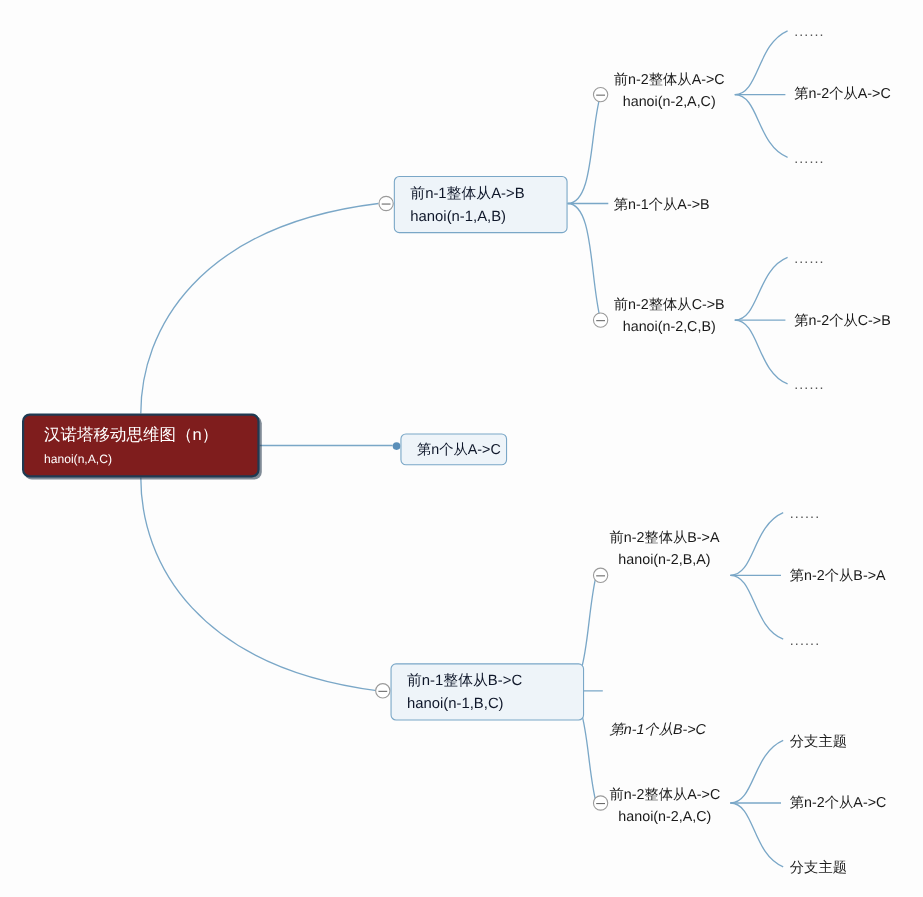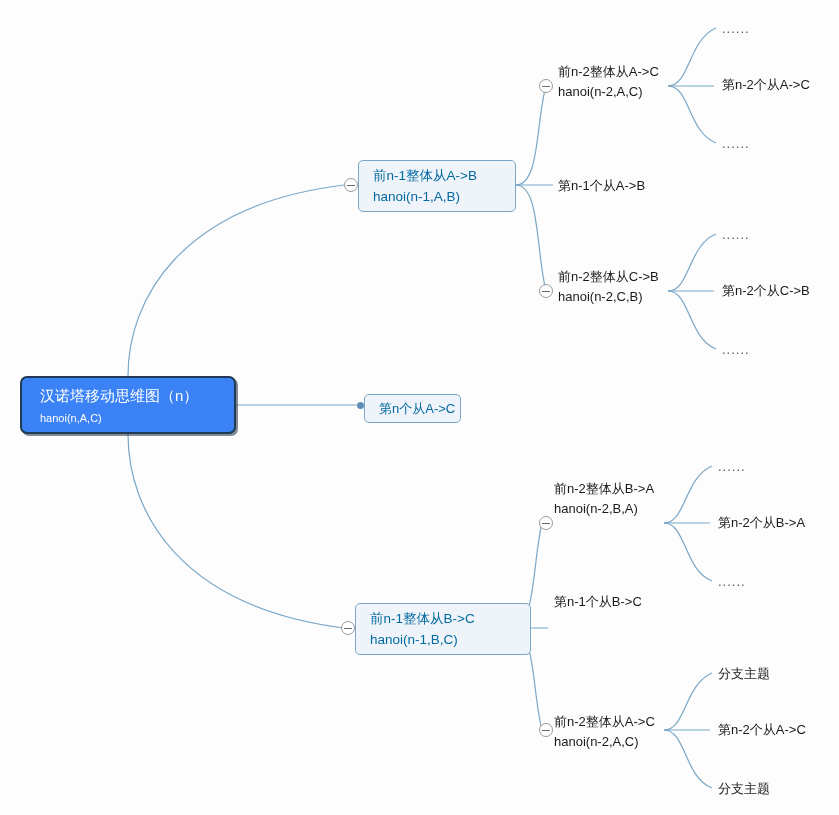--- a/index.html
+++ b/index.html
@@ -29,60 +29,60 @@
   }
 
   
   .root-node {
     position: absolute;
     left: 20px;
     top: 376px;
     width: 216px;
     height: 58px;
     box-sizing: border-box;
-    background: #3b82f6;
+    background: #7f1d1d;
     border: 2px solid #1f3a52;
     border-radius: 7px;
     box-shadow: 2px 2px 0 rgba(25,45,65,0.55);
     color: #ffffff;
     padding: 6px 10px 6px 18px;
     font-size: 15px;
     line-height: 23px;
     white-space: nowrap;
   }
   .root-node .line2 { font-size: 11px; }
 
   
   .box-node {
     position: absolute;
     box-sizing: border-box;
     background: #eef4f9;
     border: 1px solid #7aa7c7;
     border-radius: 5px;
-    color: #0369a1;
+    color: #0f172a;
     font-size: 13.5px;
     line-height: 21px;
     padding: 4px 12px 4px 14px;
     white-space: nowrap;
   }
   .box-node.small {
     font-size: 13px;
     line-height: 19px;
     padding: 4px 14px;
   }
 
   
   .text-node {
     position: absolute;
     color: #1a1a1a;
     font-size: 13px;
     line-height: 20px;
     white-space: nowrap;
   }
-  .text-node.two-line { line-height: 20px; }
+  .text-node.two-line { line-height: 20px; text-align: center; }
   .text-node.dots {
     color: #555555;
     letter-spacing: 1px;
   }
 
   
   .minus-handle {
     position: absolute;
     width: 14px;
     height: 14px;
@@ -185,21 +185,21 @@
     <div>前n-2整体从C-&gt;B</div>
     <div>hanoi(n-2,C,B)</div>
   </div>
 
   <div class="minus-handle" style="left:539px; top:516px;"></div>
   <div class="text-node two-line" style="left:554px; top:479px;">
     <div>前n-2整体从B-&gt;A</div>
     <div>hanoi(n-2,B,A)</div>
   </div>
 
-  <div class="text-node" style="left:554px; top:592px;">
+  <div class="text-node" style="left:554px; top:653px;font-style:italic;">
     <div>第n-1个从B-&gt;C</div>
   </div>
 
   <div class="minus-handle" style="left:539px; top:723px;"></div>
   <div class="text-node two-line" style="left:554px; top:712px;">
     <div>前n-2整体从A-&gt;C</div>
     <div>hanoi(n-2,A,C)</div>
   </div>
 
   <div class="text-node dots" style="left:722px; top:19px;">......</div>

